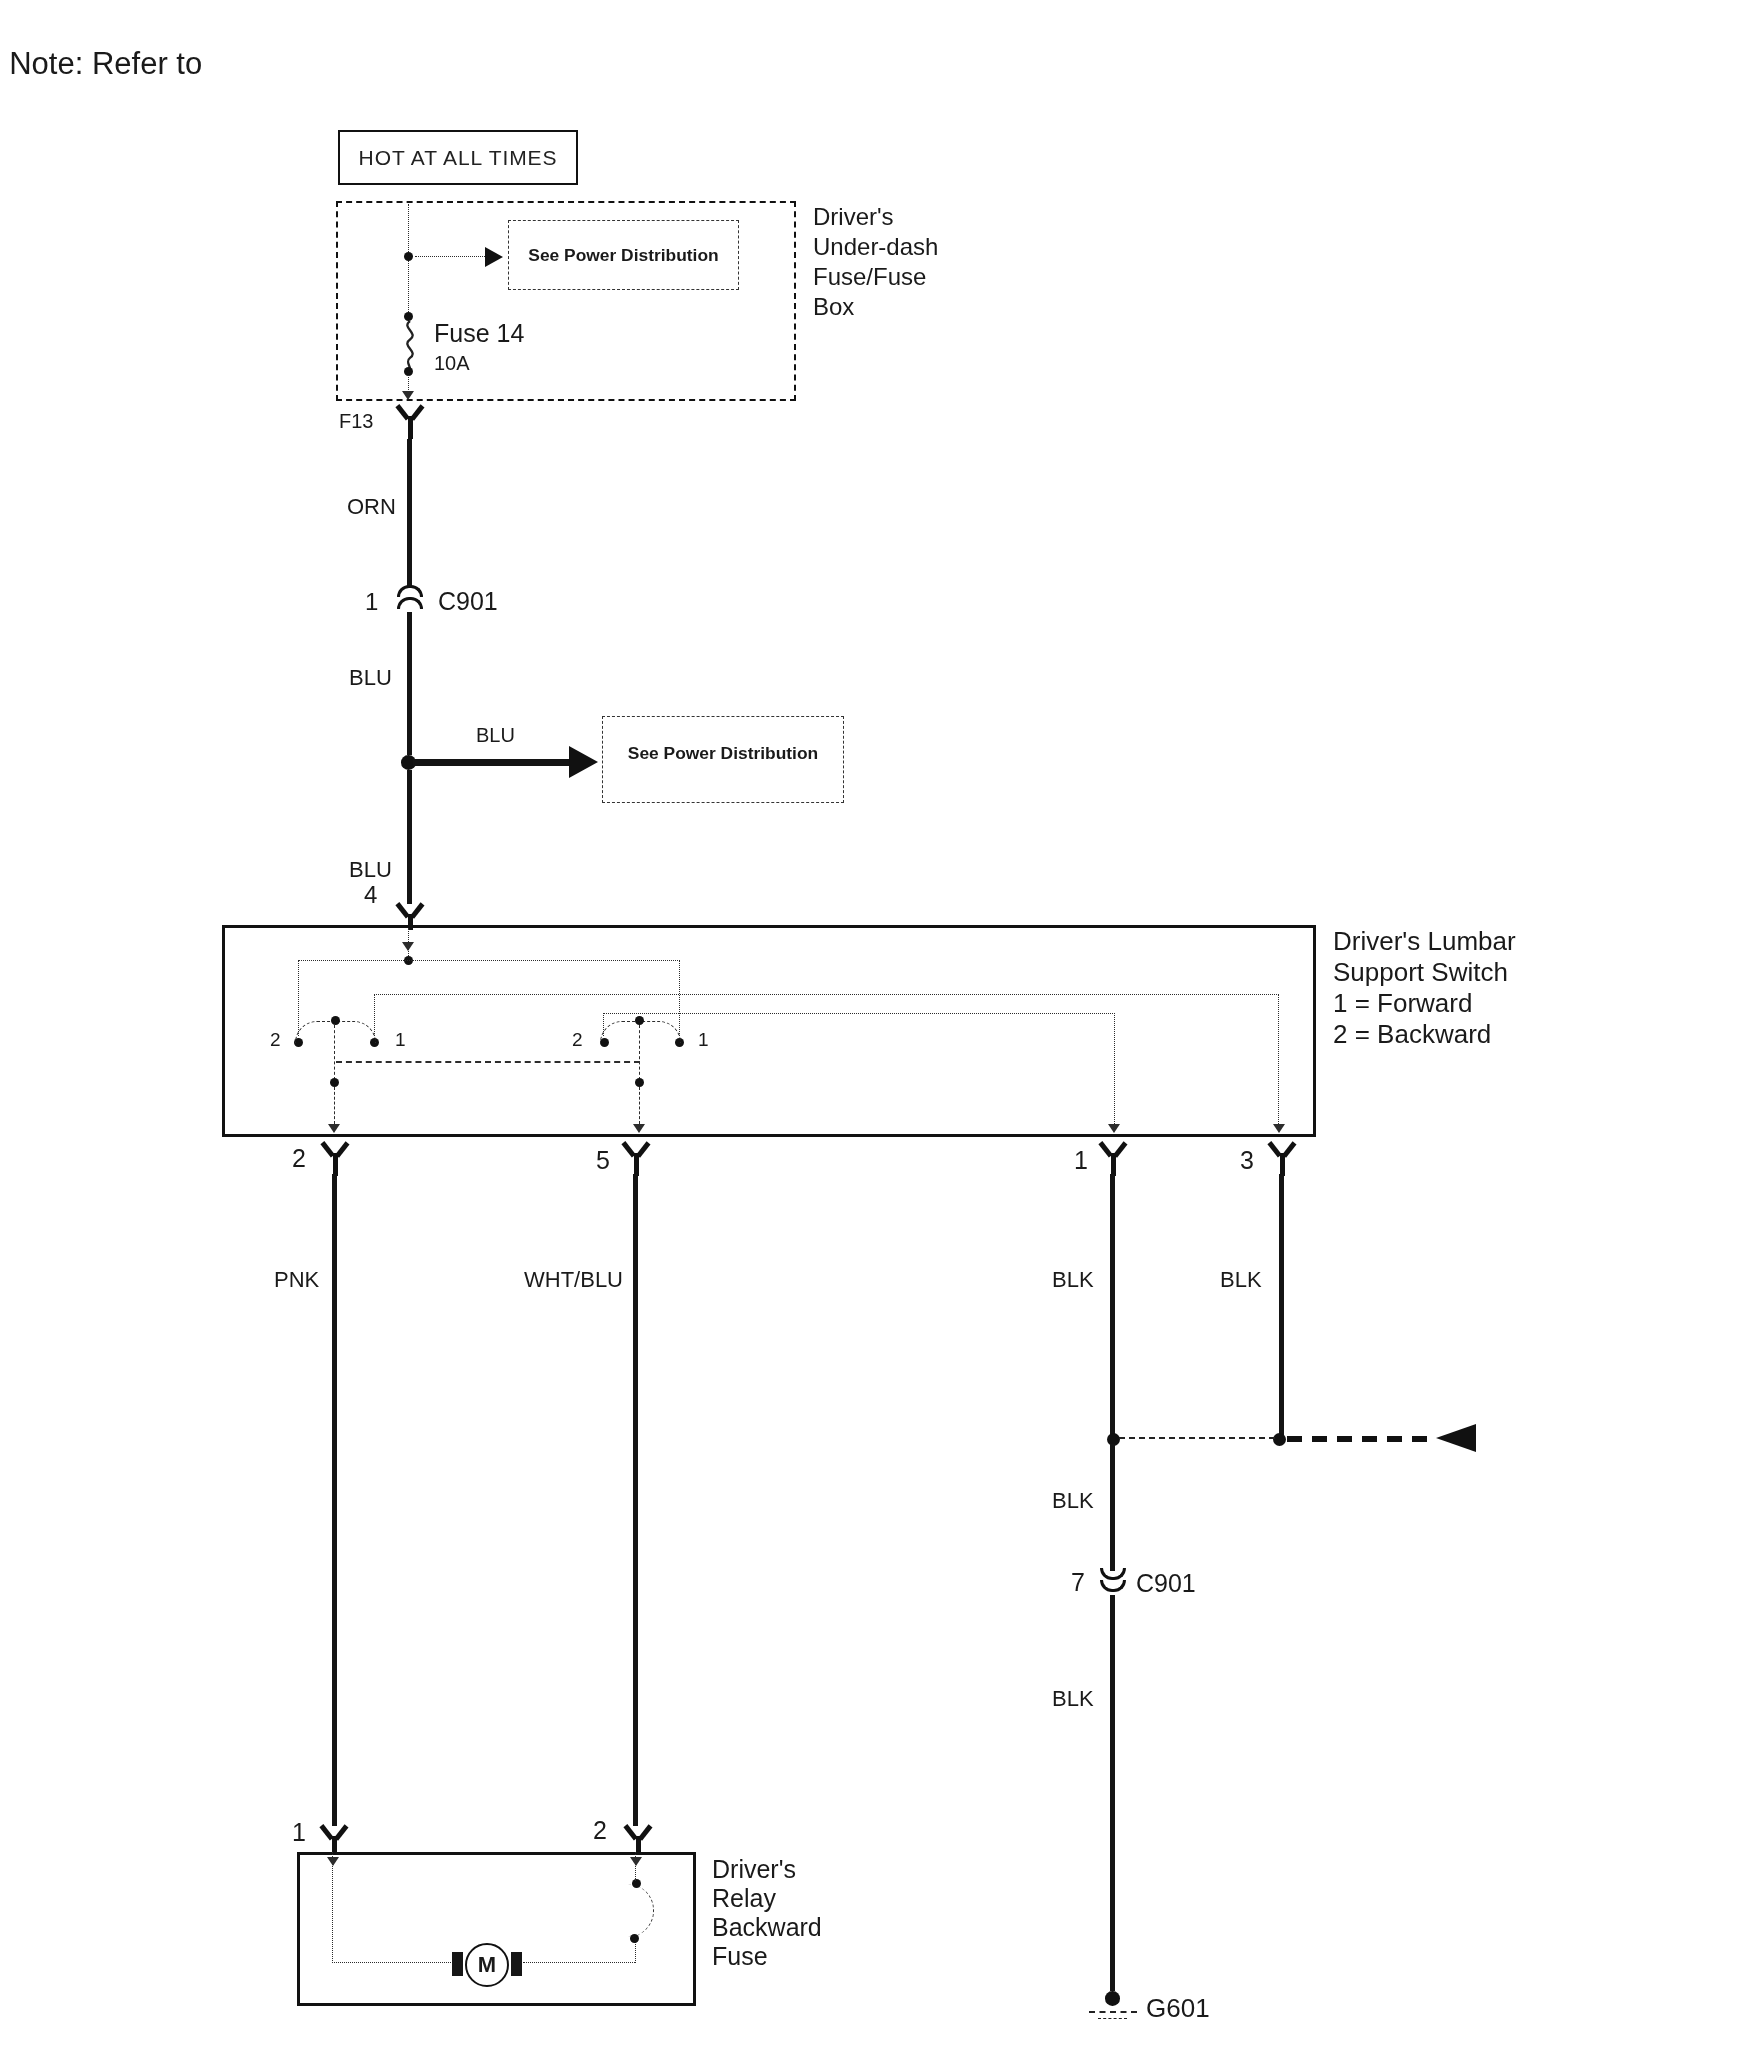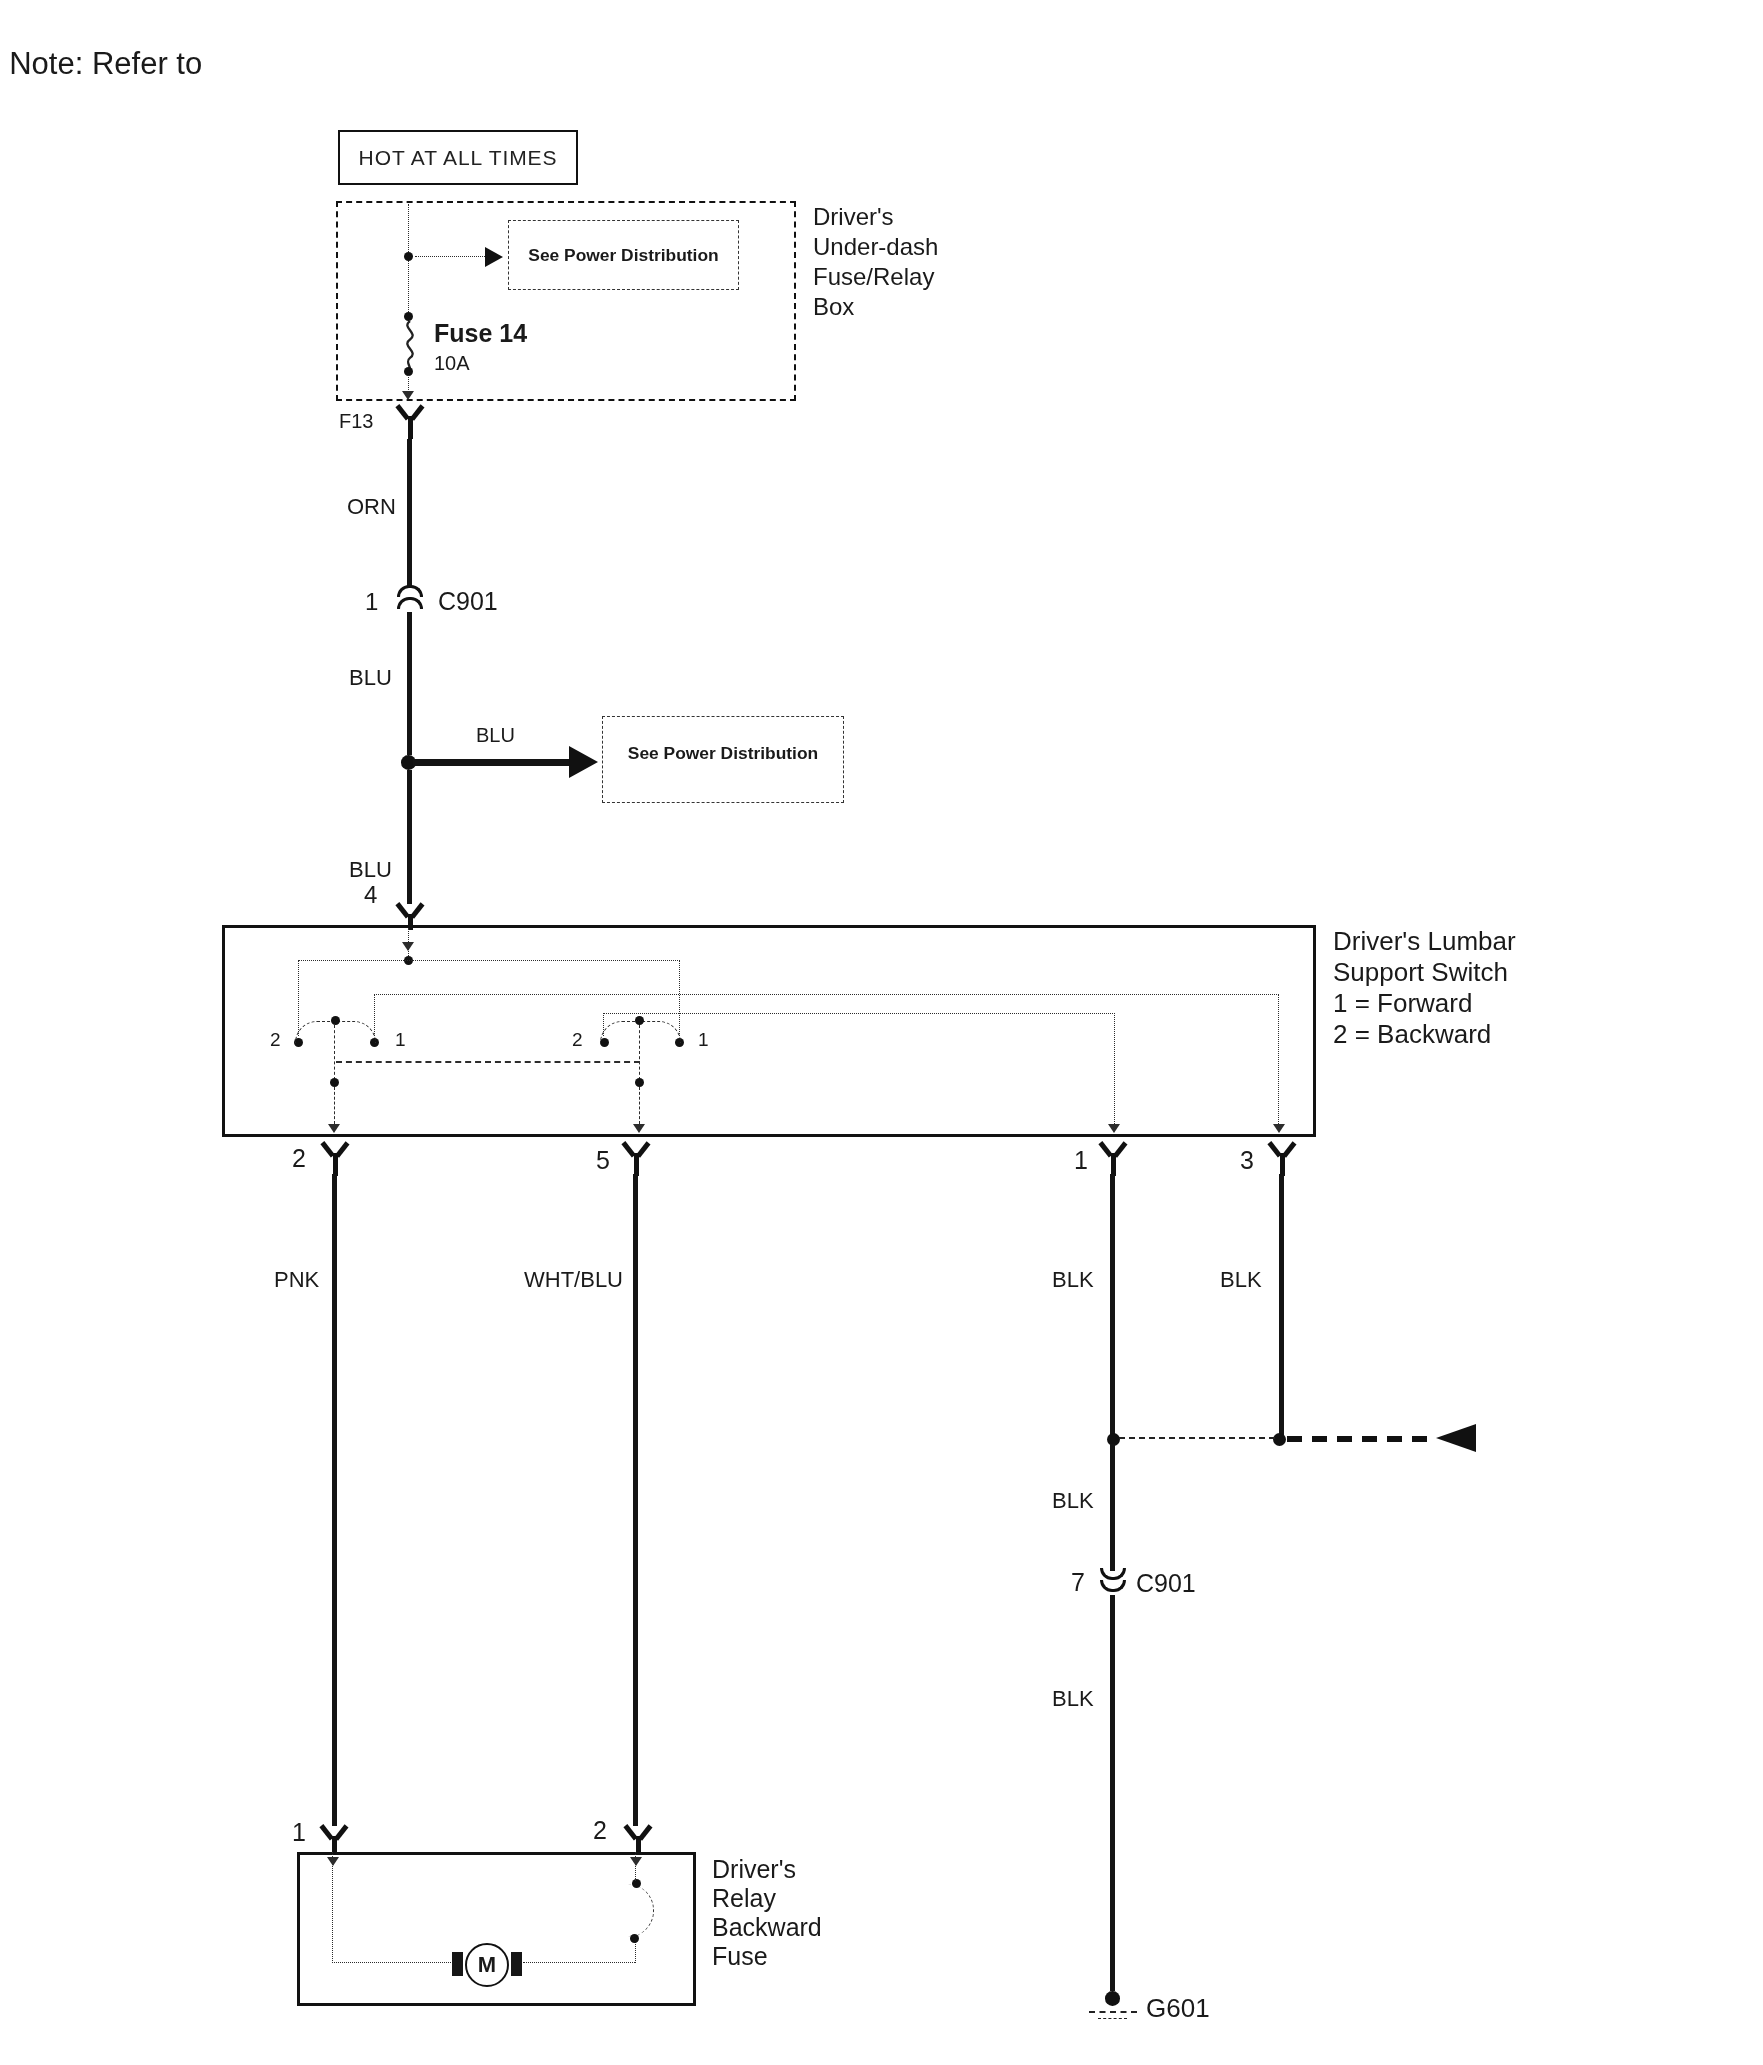--- a/index.html
+++ b/index.html
@@ -66,40 +66,40 @@
   <span class="lbl" style="left:9.2px;top:46px;font-size:31px;">Note: Refer to</span>
 
   <div class="solidbox flexc" style="left:338px;top:130px;width:240px;height:55px;font-size:21px;letter-spacing:0.9px;color:#222;">
     <span>HOT AT ALL TIMES</span>
   </div>
 
   <div class="dashbox" style="left:336px;top:201px;width:460px;height:200px;"></div>
   <div class="lbl" style="left:813px;top:202px;font-size:24px;line-height:30px;">
     <div>Driver's</div>
     <div>Under-dash</div>
-    <div>Fuse/Relay</div>
+    <div>Fuse/Fuse</div>
     <div>Box</div>
   </div>
 
   <div class="vdot" style="left:408px;top:204px;height:50px;"></div>
   <div class="dot d10" style="left:404px;top:252px;"></div>
   <div class="hdot" style="left:415px;top:256px;width:70px;"></div>
   <div class="arr-r" style="left:485px;top:247px;"></div>
   <div class="dashbox-fine flexc" style="left:508px;top:220px;width:231px;height:70px;">
     <span class="bold" style="font-size:17.4px;">See Power Distribution</span>
   </div>
   <div class="vdot" style="left:408px;top:261px;height:55px;"></div>
   <div class="dot d10" style="left:404px;top:312px;"></div>
   <svg class="abs" style="left:398px;top:321px;" width="24" height="48" viewBox="0 0 26 52">
     <path d="M13,0 C3,7 23,13 13,20 C3,27 23,33 13,40 C8,44 13,48 13,52" fill="none" stroke="#222" stroke-width="2.5"></path>
   </svg>
   <div class="dot d10" style="left:404px;top:367px;"></div>
   <div class="vdot" style="left:408px;top:375px;height:16.5px;"></div>
   <div class="arr-d" style="left:402px;top:391px;"></div>
-  <span class="lbl" style="left:434px;top:319px;font-size:25px;font-weight:bold;">Fuse 14</span>
+  <span class="lbl" style="left:434px;top:319px;font-size:25px;">Fuse 14</span>
   <span class="lbl" style="left:434px;top:352px;font-size:20px;">10A</span>
 
   <span class="lbl" style="left:339px;top:410px;font-size:20px;">F13</span>
   <div class="yconn" style="left:396px;top:404px;">
       <span class="stem"></span>
     </div>
 
   <div class="vwire" style="left:407px;top:439px;height:147px;"></div>
   <span class="lbl" style="left:347px;top:494px;font-size:22px;">ORN</span>
 

